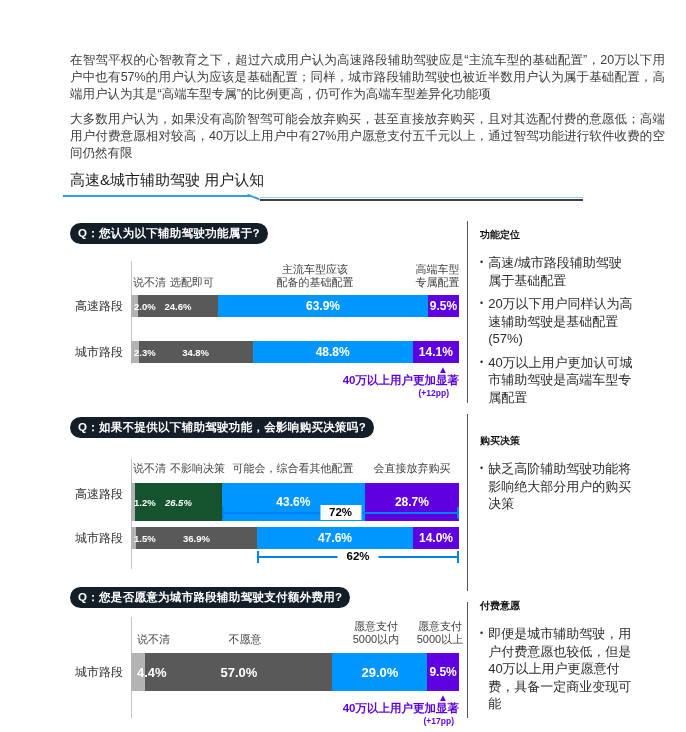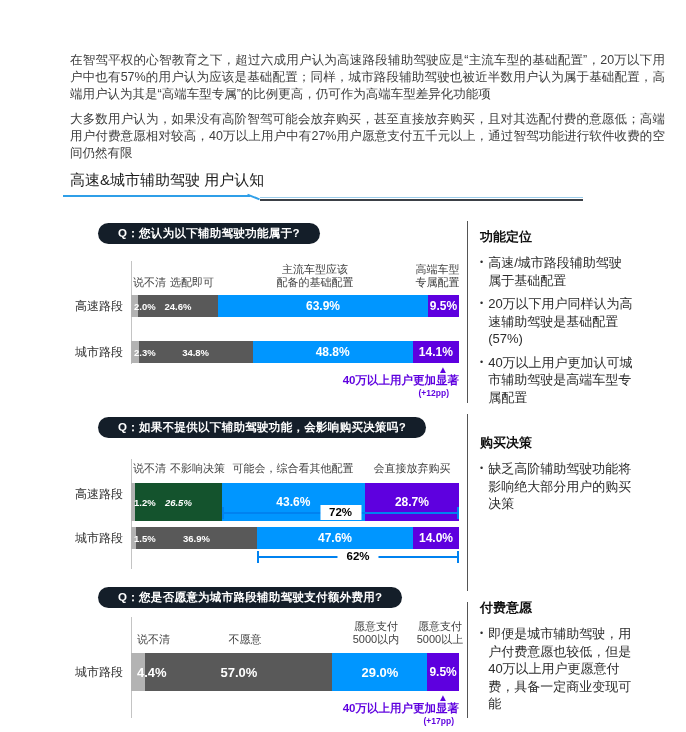--- a/index.html
+++ b/index.html
@@ -16,23 +16,23 @@
   .sec-h{position:absolute;left:70px;top:171px;font-size:15px;font-weight:500;color:#1c1c1c;}
   .line-blue{position:absolute;left:63px;top:195px;width:187px;height:2px;background:#2f9fe8;}
   .line-diag{position:absolute;left:247px;top:196px;width:13px;height:2px;background:#2f9fe8;
              transform:rotate(22deg);}
   .line-dark{position:absolute;left:260px;top:199px;width:323px;height:2px;background:#3b4046;}
   .line-dark::before{content:'';position:absolute;left:0;top:-2px;width:100%;height:1px;background:#9ccdeb;}
 
   .divider{position:absolute;left:467px;width:1px;background:#555;}
   #div1{top:221px;height:182px;} #div2{top:414px;height:177px;} #div3{top:602px;height:116px;}
 
-  .pill{position:absolute;left:70px;height:21px;line-height:21px;padding:0 20px;border-radius:11px;
+  .pill{position:absolute;left:70px;height:21px;line-height:21px;padding:0 8px;border-radius:11px;
         background:#141e29;color:#fff;font-size:11.5px;font-weight:bold;white-space:nowrap;
-        letter-spacing:0.3px;margin-left:28px;}
+        letter-spacing:0.3px;}
   #q1{top:223px;} #q2{top:417px;} #q3{top:587px;}
 
   .chead{position:absolute;font-size:11px;line-height:12.5px;color:#3f3f3f;white-space:pre-line;}
   .chead.c{text-align:center;}
   .vline{position:absolute;left:131px;width:1px;background:#c4c4c4;}
 
   .chart-label{position:absolute;left:70px;width:53px;text-align:right;font-size:12px;color:#333;}
   .bar{position:absolute;left:131px;width:328px;display:flex;}
   .seg{position:relative;height:100%;display:flex;align-items:center;justify-content:center;}
   .seg span{color:#fff;font-weight:bold;white-space:nowrap;}
@@ -44,21 +44,21 @@
   .bracket::before,.bracket::after{content:'';position:absolute;top:0;width:2px;height:12px;background:#0082f0;}
   .bracket::before{left:0;} .bracket::after{right:0;}
   .bracket .bline{position:absolute;top:5px;left:2px;right:2px;height:2px;background:#0082f0;}
   .bracket .blabel{position:absolute;top:-2px;left:50%;transform:translateX(-50%);background:#fff;
                    padding:0 9px;font-size:11.5px;font-weight:bold;color:#000;line-height:15px;}
 
   .ann-tri{position:absolute;font-size:10px;color:#5e00df;line-height:10px;}
   .ann-text{position:absolute;right:227px;font-size:11.5px;font-weight:bold;color:#5e00df;}
   .ann-pp{position:absolute;font-size:8.5px;font-weight:bold;color:#5e00df;}
 
-  .sb-h{position:absolute;left:480px;font-size:13px;font-weight:bold;color:#101010;}
+  .sb-h{position:absolute;left:480px;font-size:10px;font-weight:bold;color:#101010;}
   #s1h{top:228px;} #s2h{top:434px;} #s3h{top:599px;}
   .sb-list{position:absolute;left:480px;width:154px;}
   #s1l{top:254px;} #s2l{top:460px;} #s3l{top:625px;}
   .sb-item{display:flex;margin-bottom:6px;font-size:13px;line-height:17.5px;color:#2b2b2b;}
   .sb-item .dot{flex:0 0 auto;margin-right:5px;font-size:9px;line-height:17.5px;}
 </style>
 </head>
 <body>
 
 <div class="page">

